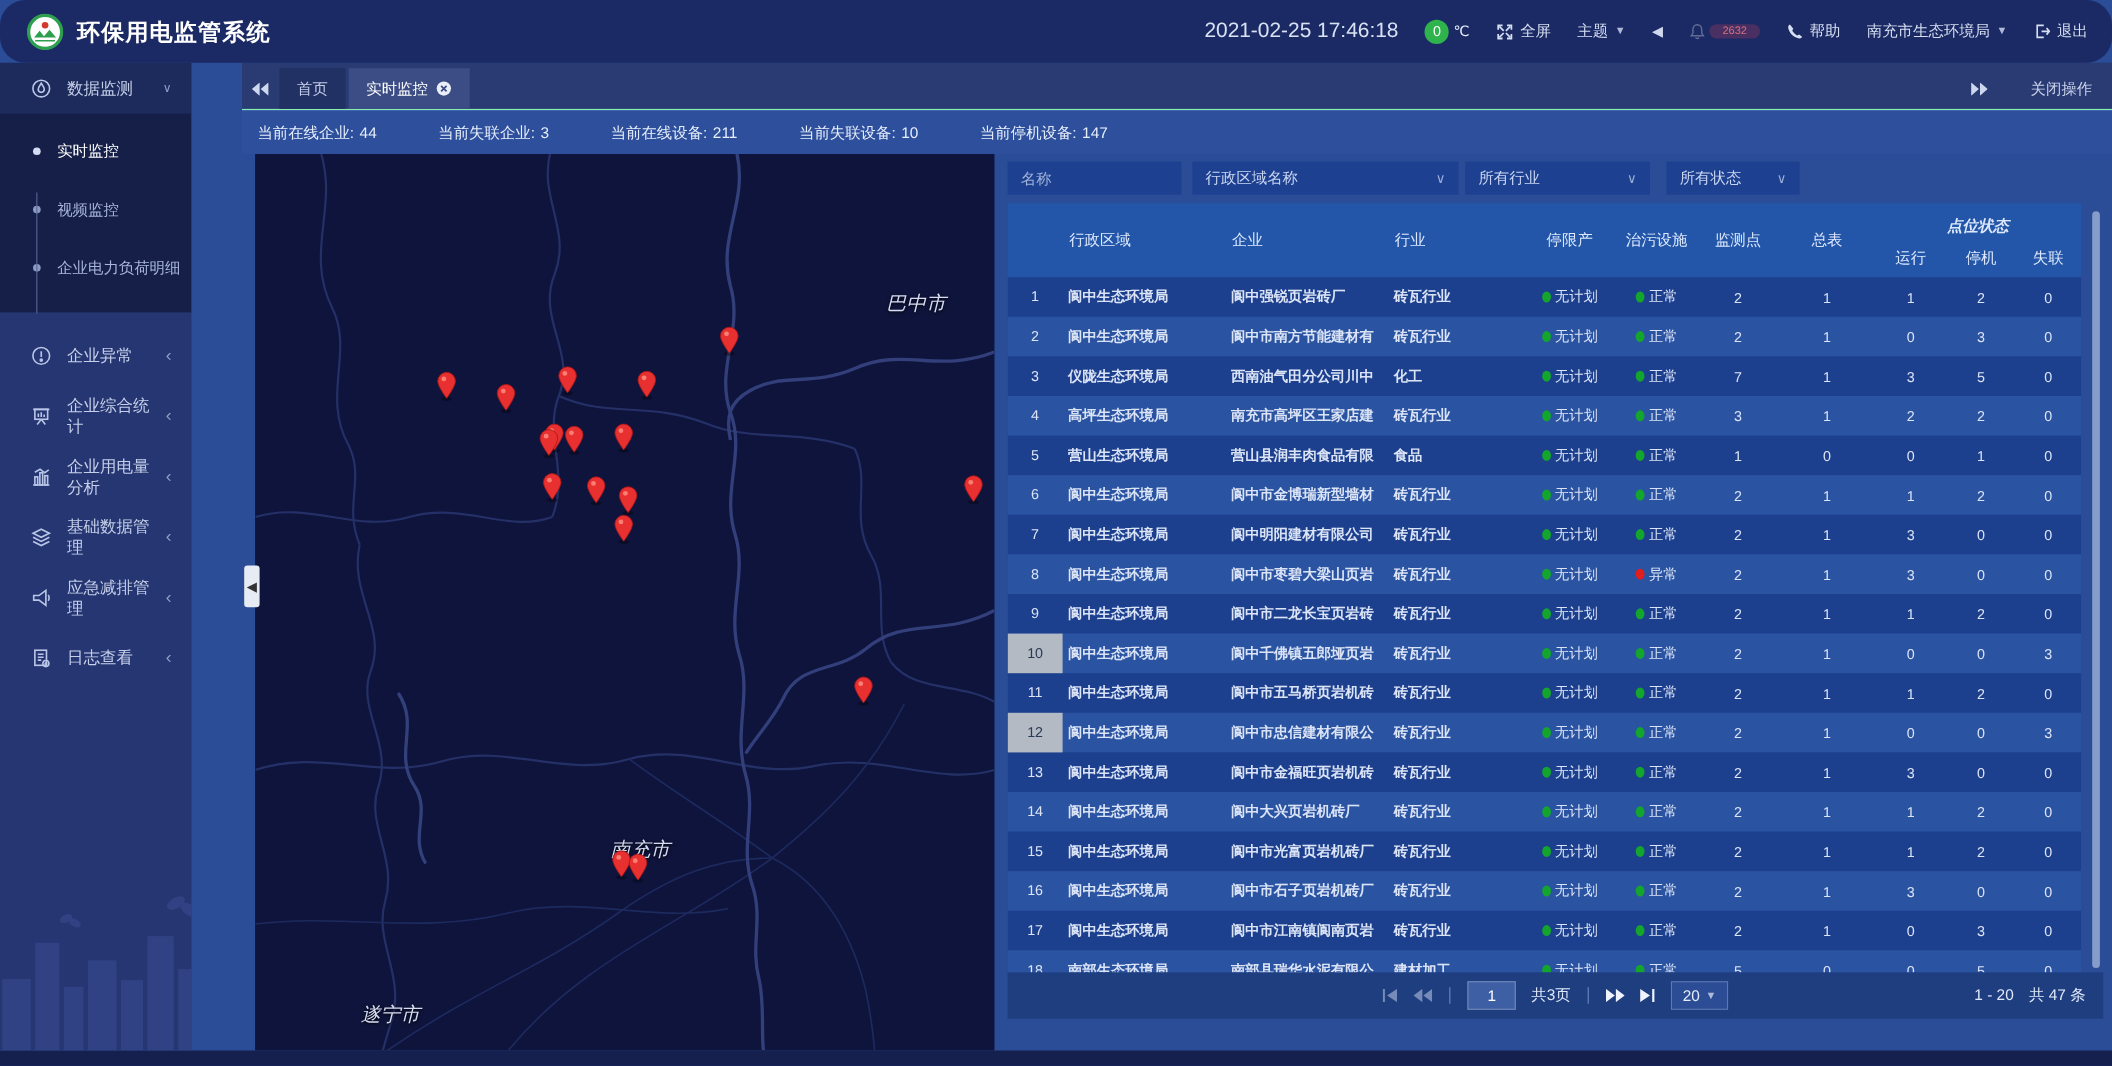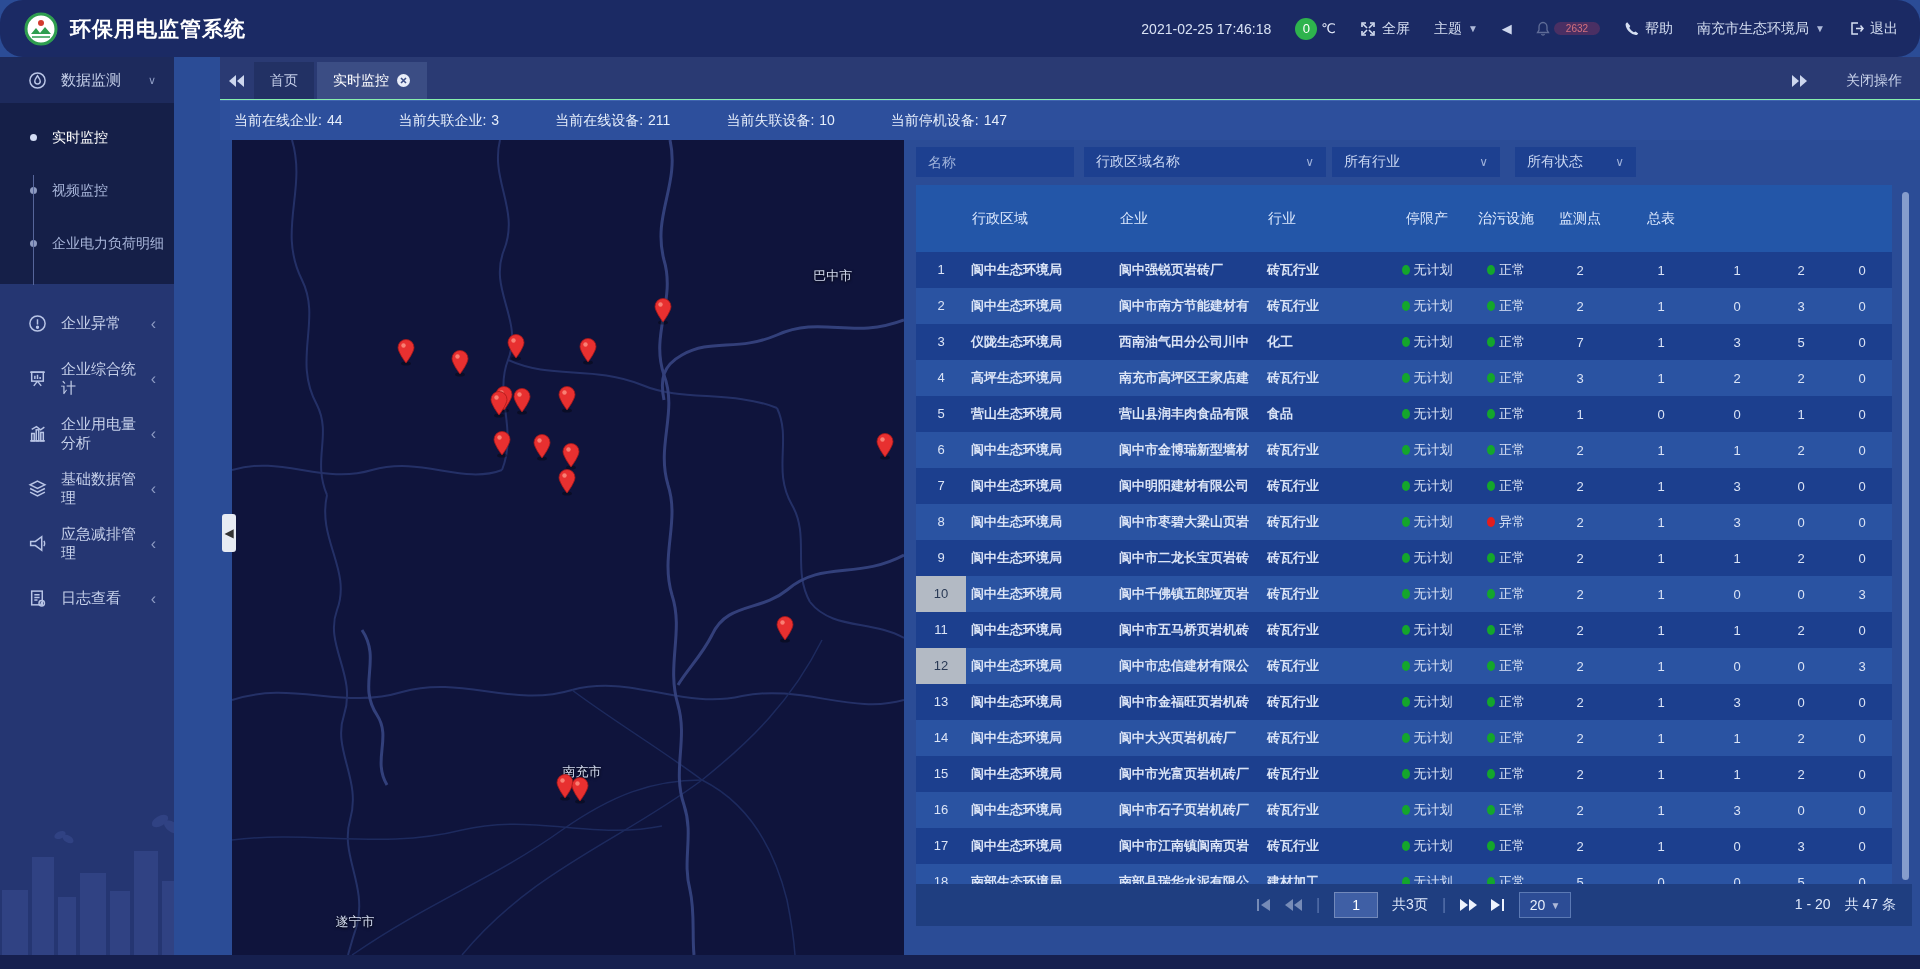--- a/index.html
+++ b/index.html
@@ -4,21 +4,21 @@
 <style>
   * { margin:0; padding:0; box-sizing:border-box; }
   html,body { width:1920px; height:969px; overflow:hidden; }
   body { font-family:"Liberation Sans","DejaVu Sans",sans-serif; background:#2b4c96; position:relative; color:#dfe8fa; }
 
   
   .app-header { position:absolute; top:0; left:0; width:1920px; height:57px; background:#1b2a64; display:flex; align-items:center; z-index:30;border-radius:23px; }
   .logo { width:34px; height:34px; margin-left:24px; flex:none; }
   .app-title { font-size:21px; font-weight:bold; color:#ffffff; margin-left:12px; letter-spacing:1px; }
   .h-right { margin-left:auto; display:flex; align-items:center; gap:24px; padding-right:22px; }
-  .h-dt { font-size:14px; color:#d9e2f4; }
+  .h-dt { font-size:19px; color:#d9e2f4; }
   .temp-wrap { display:flex; align-items:center; gap:4px; }
   .temp-circle { width:22px; height:22px; border-radius:50%; background:#2eb34d; color:#fff; font-size:13px; display:flex; align-items:center; justify-content:center; }
   .temp-unit { font-size:13px; color:#e8eefc; }
   .hbtn { display:flex; align-items:center; gap:6px; font-size:14px; color:#d6dff2; cursor:pointer; }
   .caret { font-size:10px; color:#aeb9d8; }
   .tri-left { color:#cfd8ee; font-size:13px; }
   .bell-wrap { display:flex; align-items:center; gap:4px; }
   .badge { background:rgba(196,62,96,0.28); color:#d2707e; font-size:10px; padding:1px 12px; border-radius:10px; }
 
   
@@ -49,21 +49,21 @@
   
   .statsbar { position:absolute; top:100px; left:220px; width:1700px; height:40px; background:#2d4f9c; border-top:1px solid #4063b0; display:flex; align-items:center; gap:56px; padding-left:14px; font-size:14px; z-index:5; }
   .stat { color:#e6eefb; }
   .stat b { font-weight:normal; margin-left:5px; }
 
   
   .main { position:absolute; top:140px; left:220px; width:1700px; height:815px; }
 
   .map { position:absolute; left:12px; top:0; width:672px; height:815px; background:#0f143c; overflow:hidden; cursor:grab; }
   .map svg.mapbg { position:absolute; left:0; top:0; }
-  .city-label { position:absolute; transform:translate(-50%,-50%); font-size:13px; color:#d5ddf0; text-shadow:0 1px 3px #000; white-space:nowrap; }
+  .city-label { position:absolute; transform:translate(-50%,-50%); font-size:18px; color:#d5ddf0; text-shadow:0 1px 3px #000; white-space:nowrap;font-style:italic; }
   .pin { position:absolute; transform:translate(-50%,-100%); cursor:pointer; }
 
   .collapse-handle { position:absolute; left:2px; top:374px; width:14px; height:38px; background:#e7ebf3; border-radius:3px; display:flex; align-items:center; justify-content:center; color:#333; font-size:12px; cursor:pointer; z-index:6; }
 
   
   .panel { position:absolute; left:696px; top:0; width:996px; height:815px; }
   .filters { position:absolute; top:7px; left:0; height:30px; width:100%; }
   .f-input { position:absolute; left:0; top:0; width:158px; height:30px; background:#1d4090; border:none; outline:none; color:#c9d6f2; font-size:14px; padding:0 12px; font-family:inherit; }
   .f-input::placeholder { color:#9fb2da; }
   .sel { position:absolute; top:0; height:30px; background:#1d4090; display:flex; align-items:center; font-size:14px; color:#c9d6f2; padding:0 12px; cursor:pointer; }
@@ -455,20 +455,28 @@
 
     <div class="thead tgrid" id="thead">
         <div class="hc"></div>
         <div class="hc la">行政区域</div>
         <div class="hc la">企业</div>
         <div class="hc la">行业</div>
         <div class="hc">停限产</div>
         <div class="hc">治污设施</div>
         <div class="hc">监测点</div>
         <div class="hc">总表</div>
+        <div class="hgroup">
+          <div class="gl">点位状态</div>
+          <div class="subs">
+            <span>运行</span>
+            <span>停机</span>
+            <span>失联</span>
+          </div>
+        </div>
       </div>
     <div class="tbody" id="tbody">
         <div class="trow tgrid">
           <div class="cell num">1</div>
           <div class="cell la">阆中生态环境局</div>
           <div class="cell la">阆中强锐页岩砖厂</div>
           <div class="cell la">砖瓦行业</div>
           <div class="cell statcell">
             <span class="dot ok"></span>
             <span>无计划</span>

